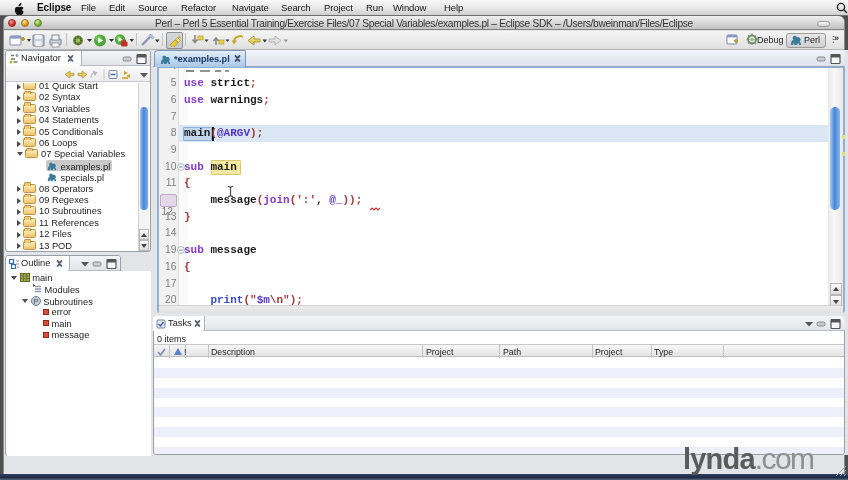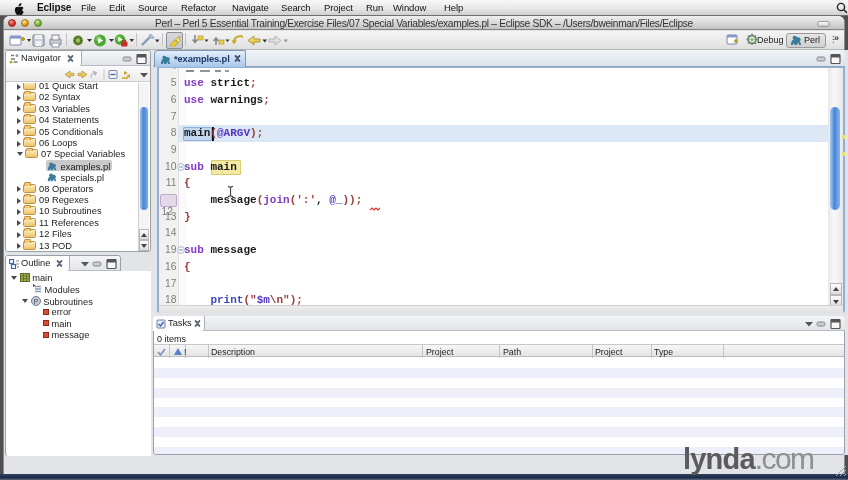--- a/index.html
+++ b/index.html
@@ -279,21 +279,21 @@
         <div class="gut cl" style="left:0;top:57.25px;width:17.5px">8</div>
         <div class="gut cl" style="left:0;top:73.95px;width:17.5px">9</div>
         <div class="gut cl" style="left:0;top:90.65px;width:17.5px">10</div>
         <div class="gut cl" style="left:0;top:107.35px;width:17.5px">11</div>
         <div class="gut cl" style="left:0;top:136px;width:14px">12</div>
         <div class="gut cl" style="left:0;top:140.75px;width:17.5px">13</div>
         <div class="gut cl" style="left:0;top:157.45px;width:17.5px">14</div>
         <div class="gut cl" style="left:0;top:174.15px;width:17.5px">19</div>
         <div class="gut cl" style="left:0;top:190.85px;width:17.5px">16</div>
         <div class="gut cl" style="left:0;top:207.55px;width:17.5px">17</div>
-        <div class="gut cl" style="left:0;top:224.25px;width:17.5px">18</div>
+        <div class="gut cl" style="left:0;top:224.25px;width:17.5px">20</div>
         <div class="cl mono" style="left:25px;top:7.15px"><span class="kw">use</span><span class="bk"> strict</span><span class="pn">;</span></div>
         <div class="cl mono" style="left:25px;top:23.85px"><span class="kw">use</span><span class="bk"> warnings</span><span class="pn">;</span></div>
         <div class="cl mono" style="left:25px;top:57.25px"><span class="bk">main</span><span class="pn">(</span><span class="vr">@ARGV</span><span class="pn">);</span></div>
         <div class="cl mono" style="left:25px;top:90.65px"><span class="kw">sub</span><span class="bk"> main</span></div>
         <div class="cl mono" style="left:25px;top:107.35px"><span class="pn">{</span></div>
         <div class="cl mono" style="left:25px;top:124.05px"><span class="bk">    message</span><span class="pn">(</span><span class="kw">join</span><span class="pn">(</span><span class="pn">':'</span><span class="bk">, </span><span class="vr">@_</span><span class="pn">));</span></div>
         <div class="cl mono" style="left:25px;top:140.75px"><span class="pn">}</span></div>
         <div class="cl mono" style="left:25px;top:174.15px"><span class="kw">sub</span><span class="bk"> message</span></div>
         <div class="cl mono" style="left:25px;top:190.85px"><span class="pn">{</span></div>
         <div class="cl mono" style="left:25px;top:224.25px"><span class="bi">    print</span><span class="pn">(</span><span class="pn">"</span><span class="vr">$m</span><span class="pn">\n"</span><span class="pn">);</span></div>

